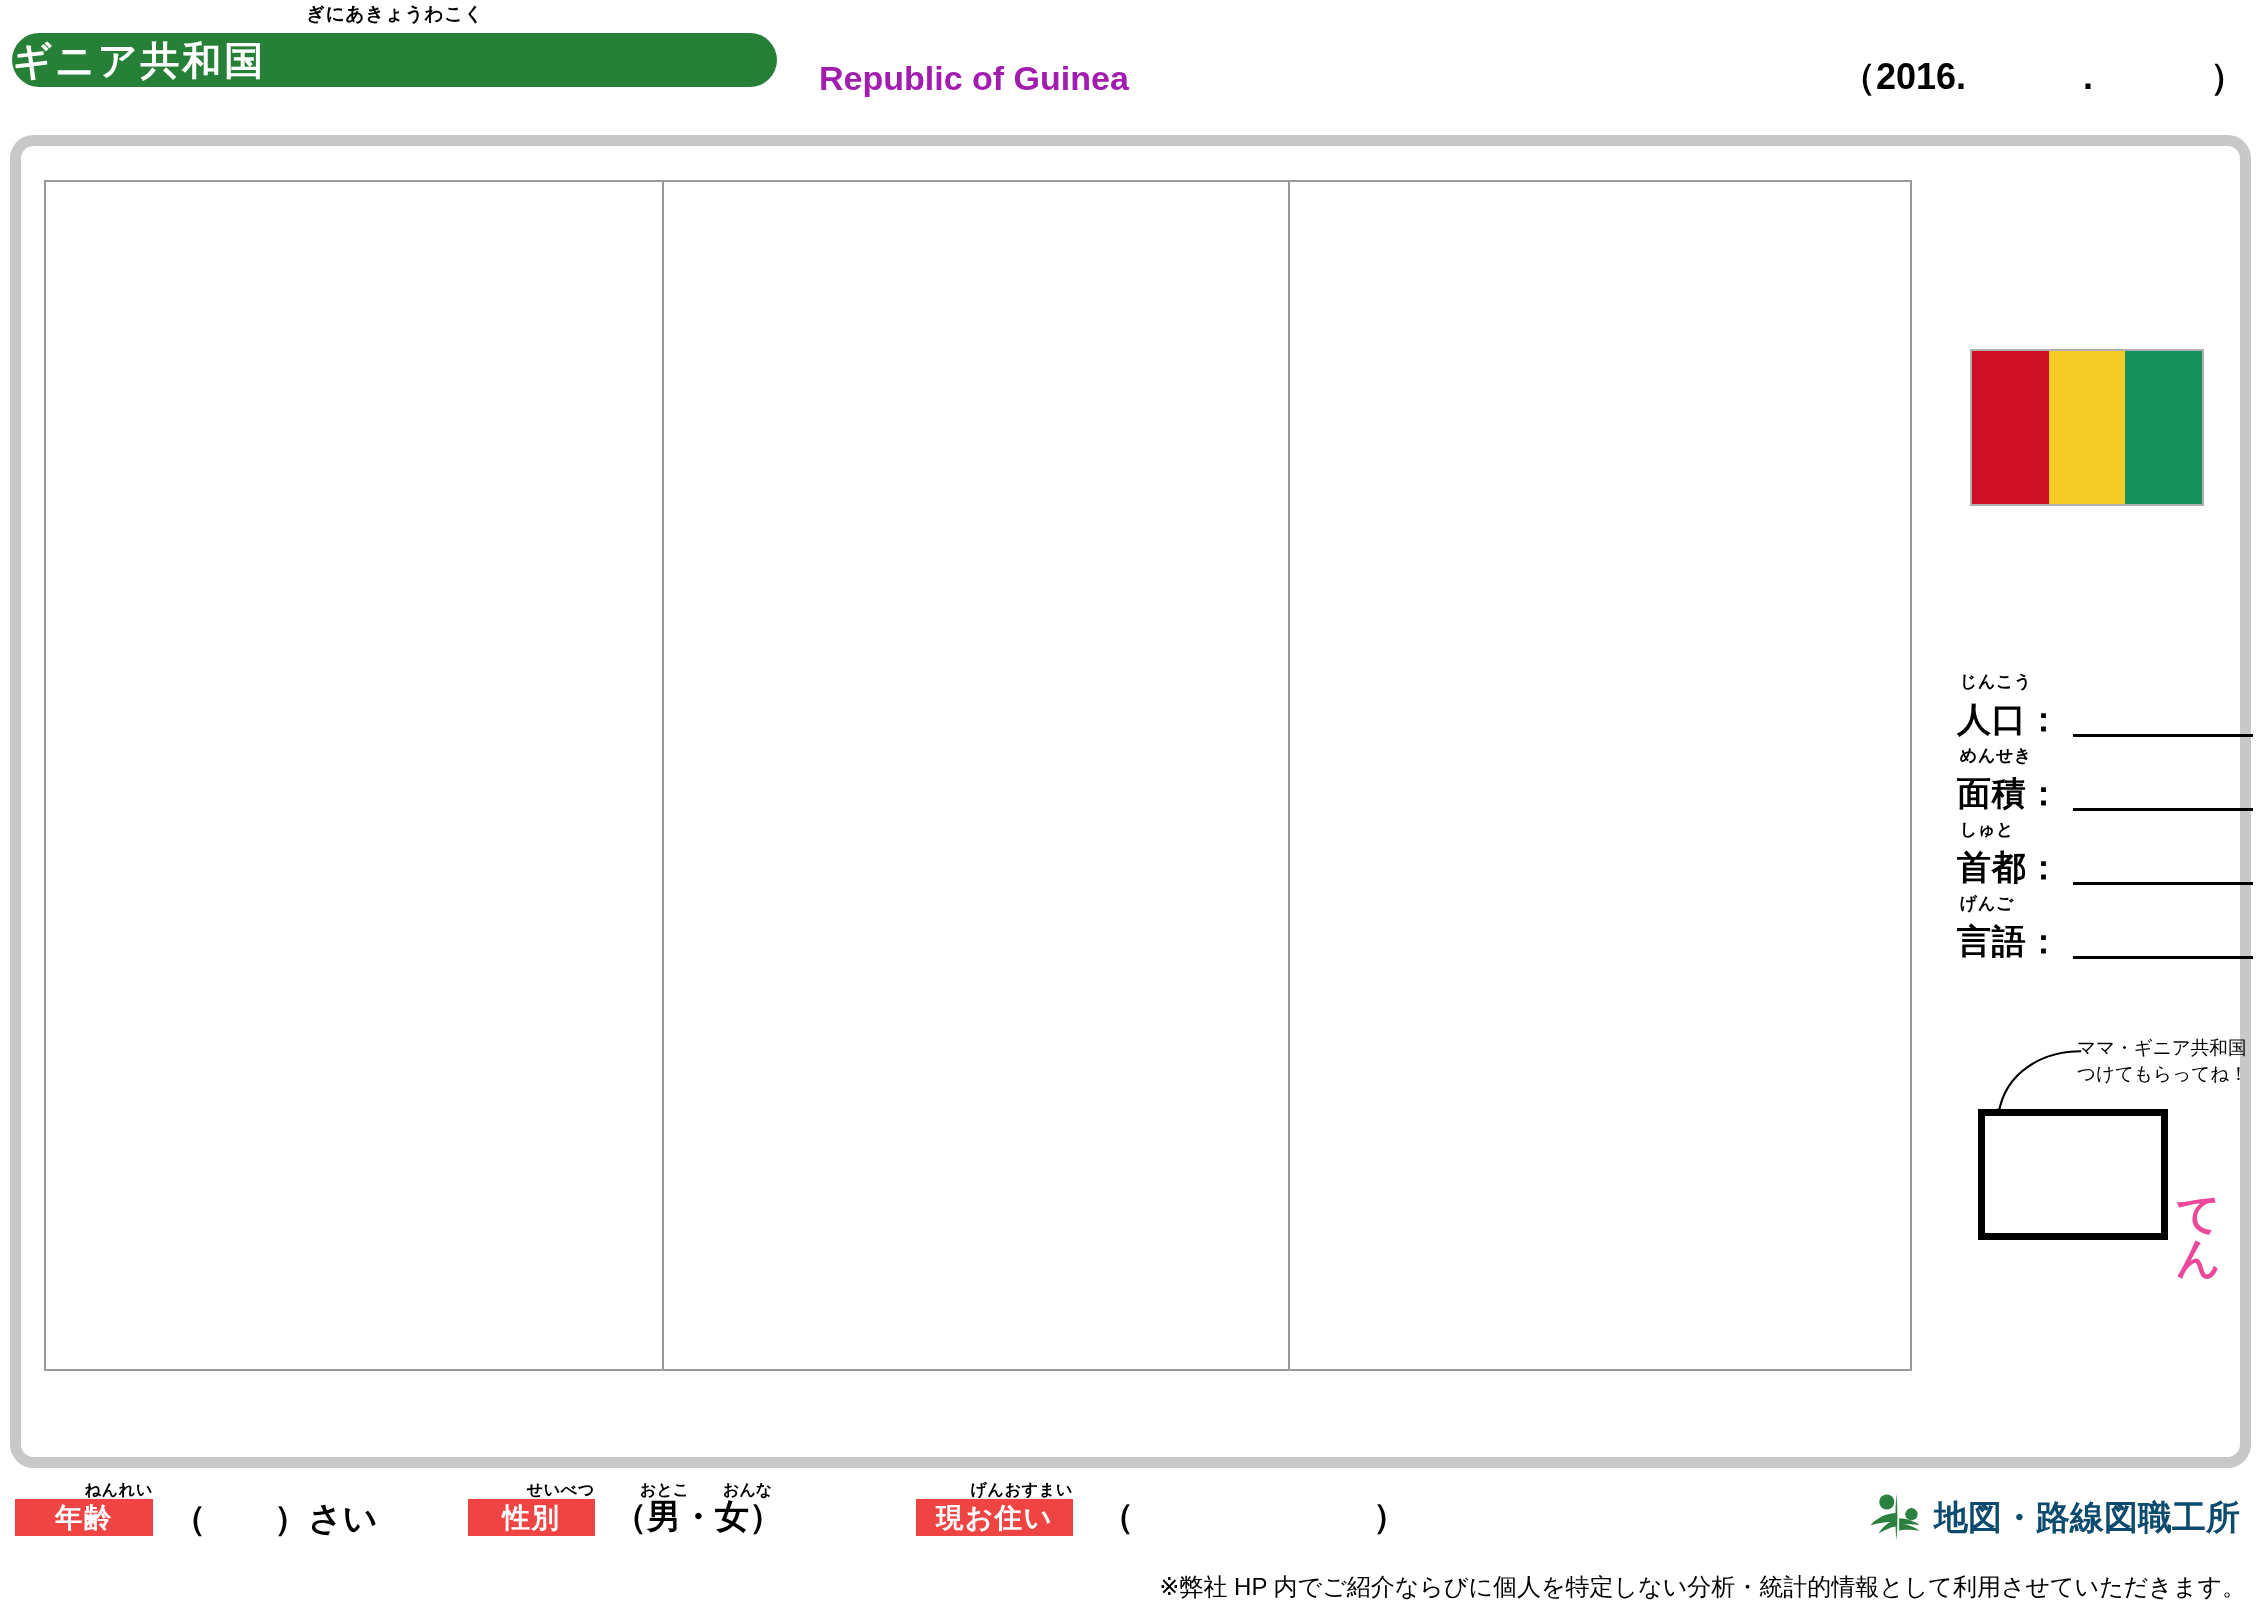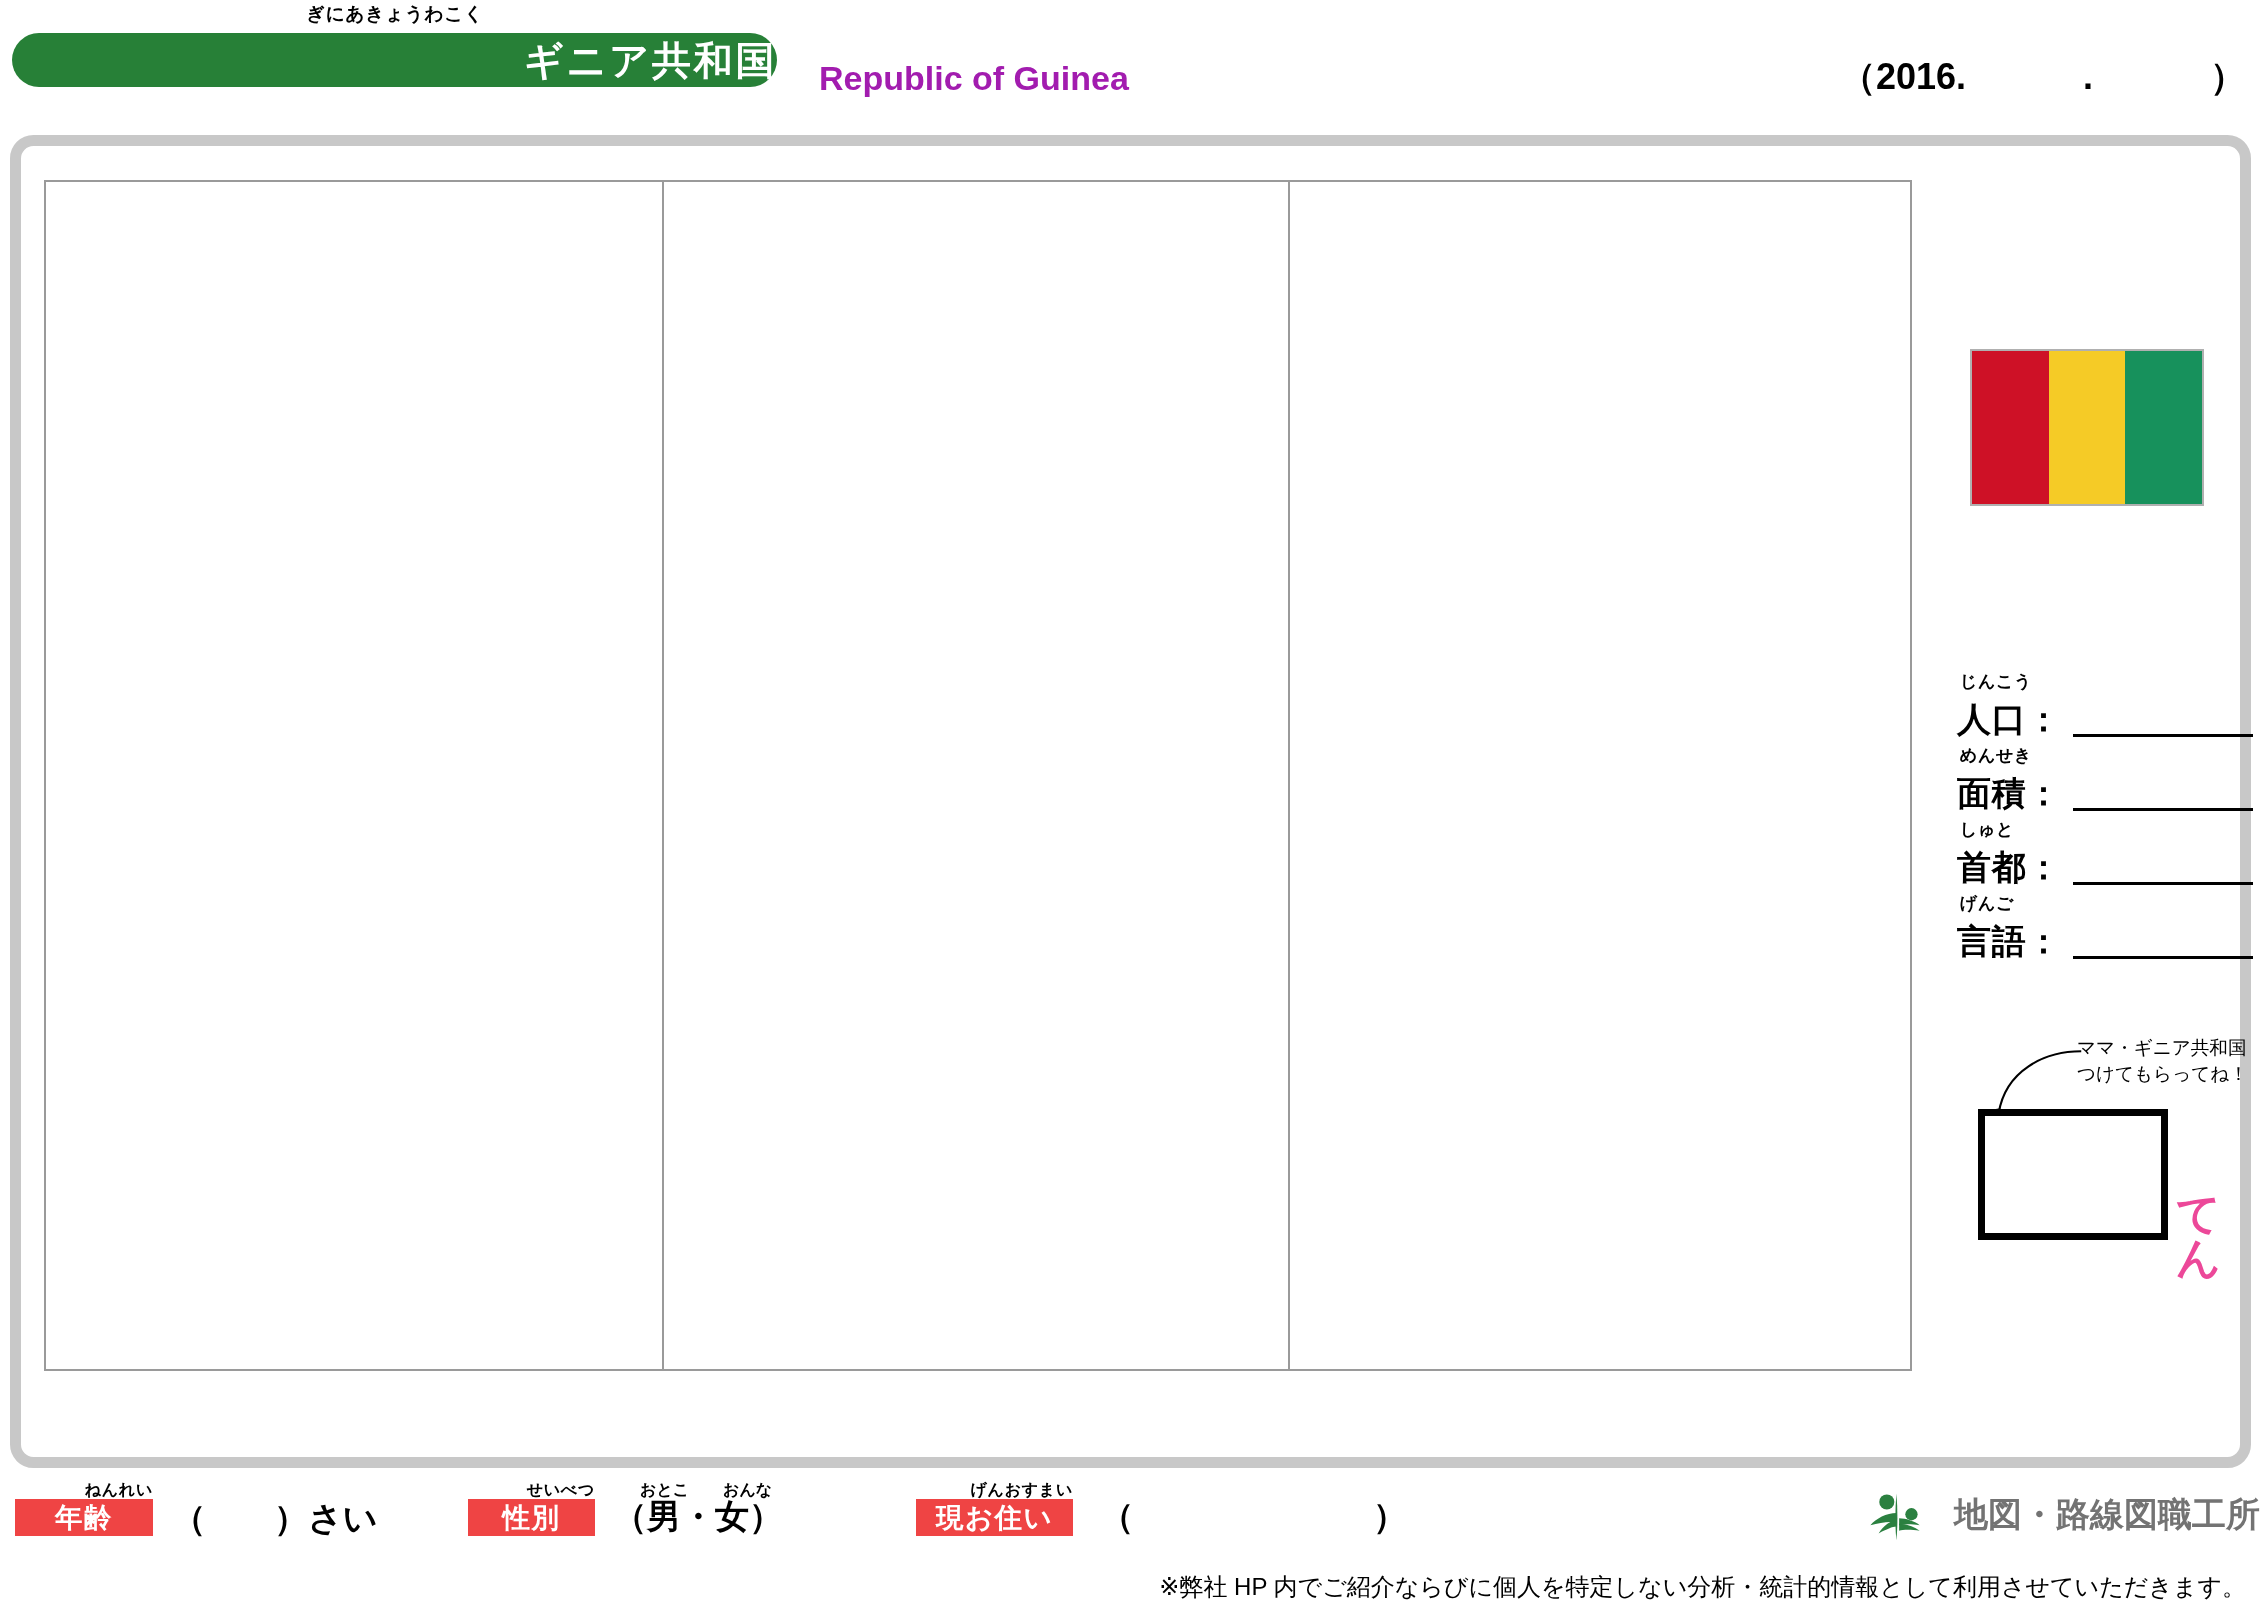--- a/index.html
+++ b/index.html
@@ -12,21 +12,21 @@
   .page { position: relative; width: 2261px; height: 1488px; }
 
   
   .header { position: absolute; left: 0; top: 0; width: 2261px; height: 128px; }
 
   .title-pill {
     position: absolute; left: 12.4px; top: 33px;
     width: 765px; height: 54px;
     background: #278037;
     border-radius: 27px;
-    display: flex; align-items: center; justify-content: flex-end;
+    display: flex; align-items: center; justify-content: flex-start;
   }
   .title-pill-text {
     color: #ffffff;
     font-size: 39px;
     font-weight: bold;
     letter-spacing: 2.8px;
     line-height: 1;
   }
   .title-ruby {
     position: absolute; left: 12.4px; top: 1.4px;
@@ -188,23 +188,23 @@
   }
   .addr-close {
     position: absolute; left: 1373px; top: 19px;
     font-size: 34px; font-weight: bold; color: #000; line-height: 1;
   }
 
   
   .logo { position: absolute; left: 1869px; top: 1492px; height: 50px; display: flex; align-items: center; }
   .logo-mark { width: 63px; height: 50px; flex: none; }
   .logo-text {
-    margin-left: 22px;
-    font-size: 34px; font-weight: bold; color: #737373;
-    letter-spacing: 0px; line-height: 1; white-space: nowrap; font-family: Liberation Mono, monospace;
+    margin-left: 2px;
+    font-size: 34px; font-weight: bold; color: #0c4a6e;
+    letter-spacing: 0px; line-height: 1; white-space: nowrap;
   }
 
   .disclaimer {
     position: absolute; right: 15px; top: 1575px;
     font-size: 24px; font-weight: normal; color: #000;
     line-height: 1; white-space: nowrap;
   }
 </style>
 </head>
 <body>

